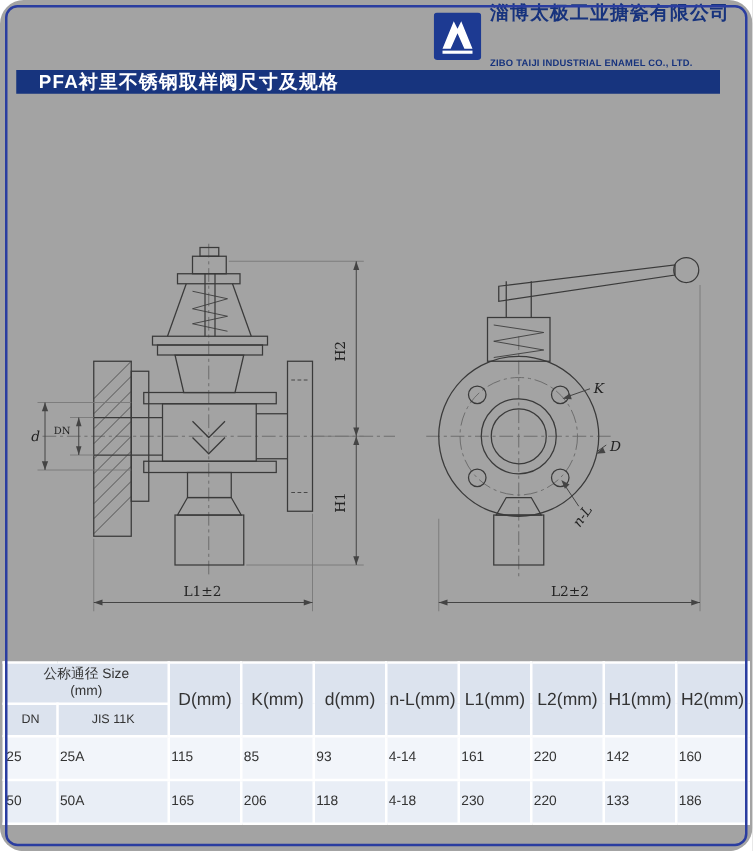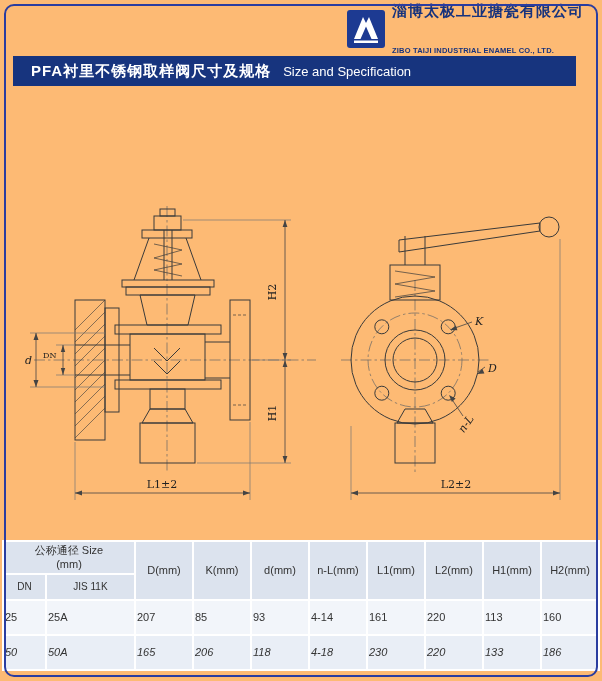--- a/index.html
+++ b/index.html
@@ -1,41 +1,41 @@
 <!DOCTYPE html>
 <html><head>
 <meta charset="utf-8">
 <style>
   html,body{margin:0;padding:0;background:#ffffff;}
   body{width:602px;height:681px;font-family:"Liberation Sans",sans-serif;}
-  .page{position:relative;width:602px;height:681px;background:#fdba74;overflow:hidden;}
+  .page{position:relative;width:602px;height:681px;background:#a3a3a3;overflow:hidden;border-radius:19px;}
   .frame{position:absolute;inset:4px;border:2px solid #2a3da0;border-radius:10px;pointer-events:none;}
   
   .header{height:52px;display:flex;justify-content:flex-end;align-items:center;padding:6px 18px 0 18px;box-sizing:border-box;}
   .brand{display:flex;align-items:center;gap:7px;}
   .brand-text{display:flex;flex-direction:column;line-height:1.15;}
   .company-cn{font-size:15px;font-weight:bold;color:#17337d;letter-spacing:1px;}
   .company-en{font-size:7.5px;font-weight:bold;color:#17337d;letter-spacing:.2px;margin-top:28px;}
   
-  .banner{margin:4px 26px 0 13px;height:30px;background:#17347e;display:flex;align-items:center;padding-left:18px;gap:12px;}
+  .banner{margin:4px 26px 0 13px;height:19px;background:#17347e;display:flex;align-items:center;padding-left:18px;gap:12px;}
   .banner-cn{color:#fff;font-size:15px;font-weight:bold;letter-spacing:1px;}
   .banner-en{color:#fff;font-size:13px;}
   
   .drawing{height:452px;padding-top:24px;box-sizing:border-box;}
   .drawing svg{display:block;margin:0 auto;}
   
   table.spec{border-collapse:collapse;margin:2px auto 0 auto;}
   table.spec th,table.spec td{border:2px solid #ffffff;vertical-align:middle;color:#333;}
-  table.spec th{background:#dce3ee;font-size:11px;font-weight:normal;}
+  table.spec th{background:#dce3ee;font-size:14px;font-weight:normal;}
   table.spec .group-th{width:128px;font-size:11px;line-height:1.3;}
   table.spec th.colh{width:54px;height:52px;}
   table.spec th.subh{height:22px;font-size:10px;}
   table.spec td{font-size:11px;height:31px;}
   table.spec tr.r0 td{background:#f2f5fa;}
-  table.spec tr.r1 td{background:#e9eef6;font-style:italic;}
+  table.spec tr.r1 td{background:#e9eef6;}
 </style>
 </head>
 <body>
 
 <div class="page">
   <div class="frame"></div>
 
   <div class="header">
     <div class="brand">
       <svg width="38" height="38" viewBox="0 0 38 38">
@@ -45,21 +45,20 @@
       </svg>
       <div class="brand-text">
         <div class="company-cn">淄博太极工业搪瓷有限公司</div>
         <div class="company-en">ZIBO TAIJI INDUSTRIAL ENAMEL CO., LTD.</div>
       </div>
     </div>
   </div>
 
   <div class="banner">
     <span class="banner-cn">PFA衬里不锈钢取样阀尺寸及规格</span>
-    <span class="banner-en">Size and Specification</span>
   </div>
 
   <div class="drawing">
     <svg width="570" height="400" viewBox="0 0 570 400">
 
       <g stroke="#666" stroke-width="0.7" fill="none" stroke-dasharray="11 3 2.5 3">
         <line x1="18" y1="250" x2="300" y2="250"></line>
         <line x1="151" y1="96" x2="151" y2="362"></line>
         <line x1="325" y1="250" x2="475" y2="250"></line>
         <line x1="399" y1="170" x2="399" y2="362"></line>
@@ -202,27 +201,27 @@
       </tr>
       <tr>
         <th class="subh">DN</th>
         <th class="subh">JIS 11K</th>
       </tr>
     </thead>
     <tbody>
       <tr class="r0">
         <td>25</td>
         <td>25A</td>
-        <td>207</td>
+        <td>115</td>
         <td>85</td>
         <td>93</td>
         <td>4-14</td>
         <td>161</td>
         <td>220</td>
-        <td>113</td>
+        <td>142</td>
         <td>160</td>
       </tr>
       <tr class="r1">
         <td>50</td>
         <td>50A</td>
         <td>165</td>
         <td>206</td>
         <td>118</td>
         <td>4-18</td>
         <td>230</td>

